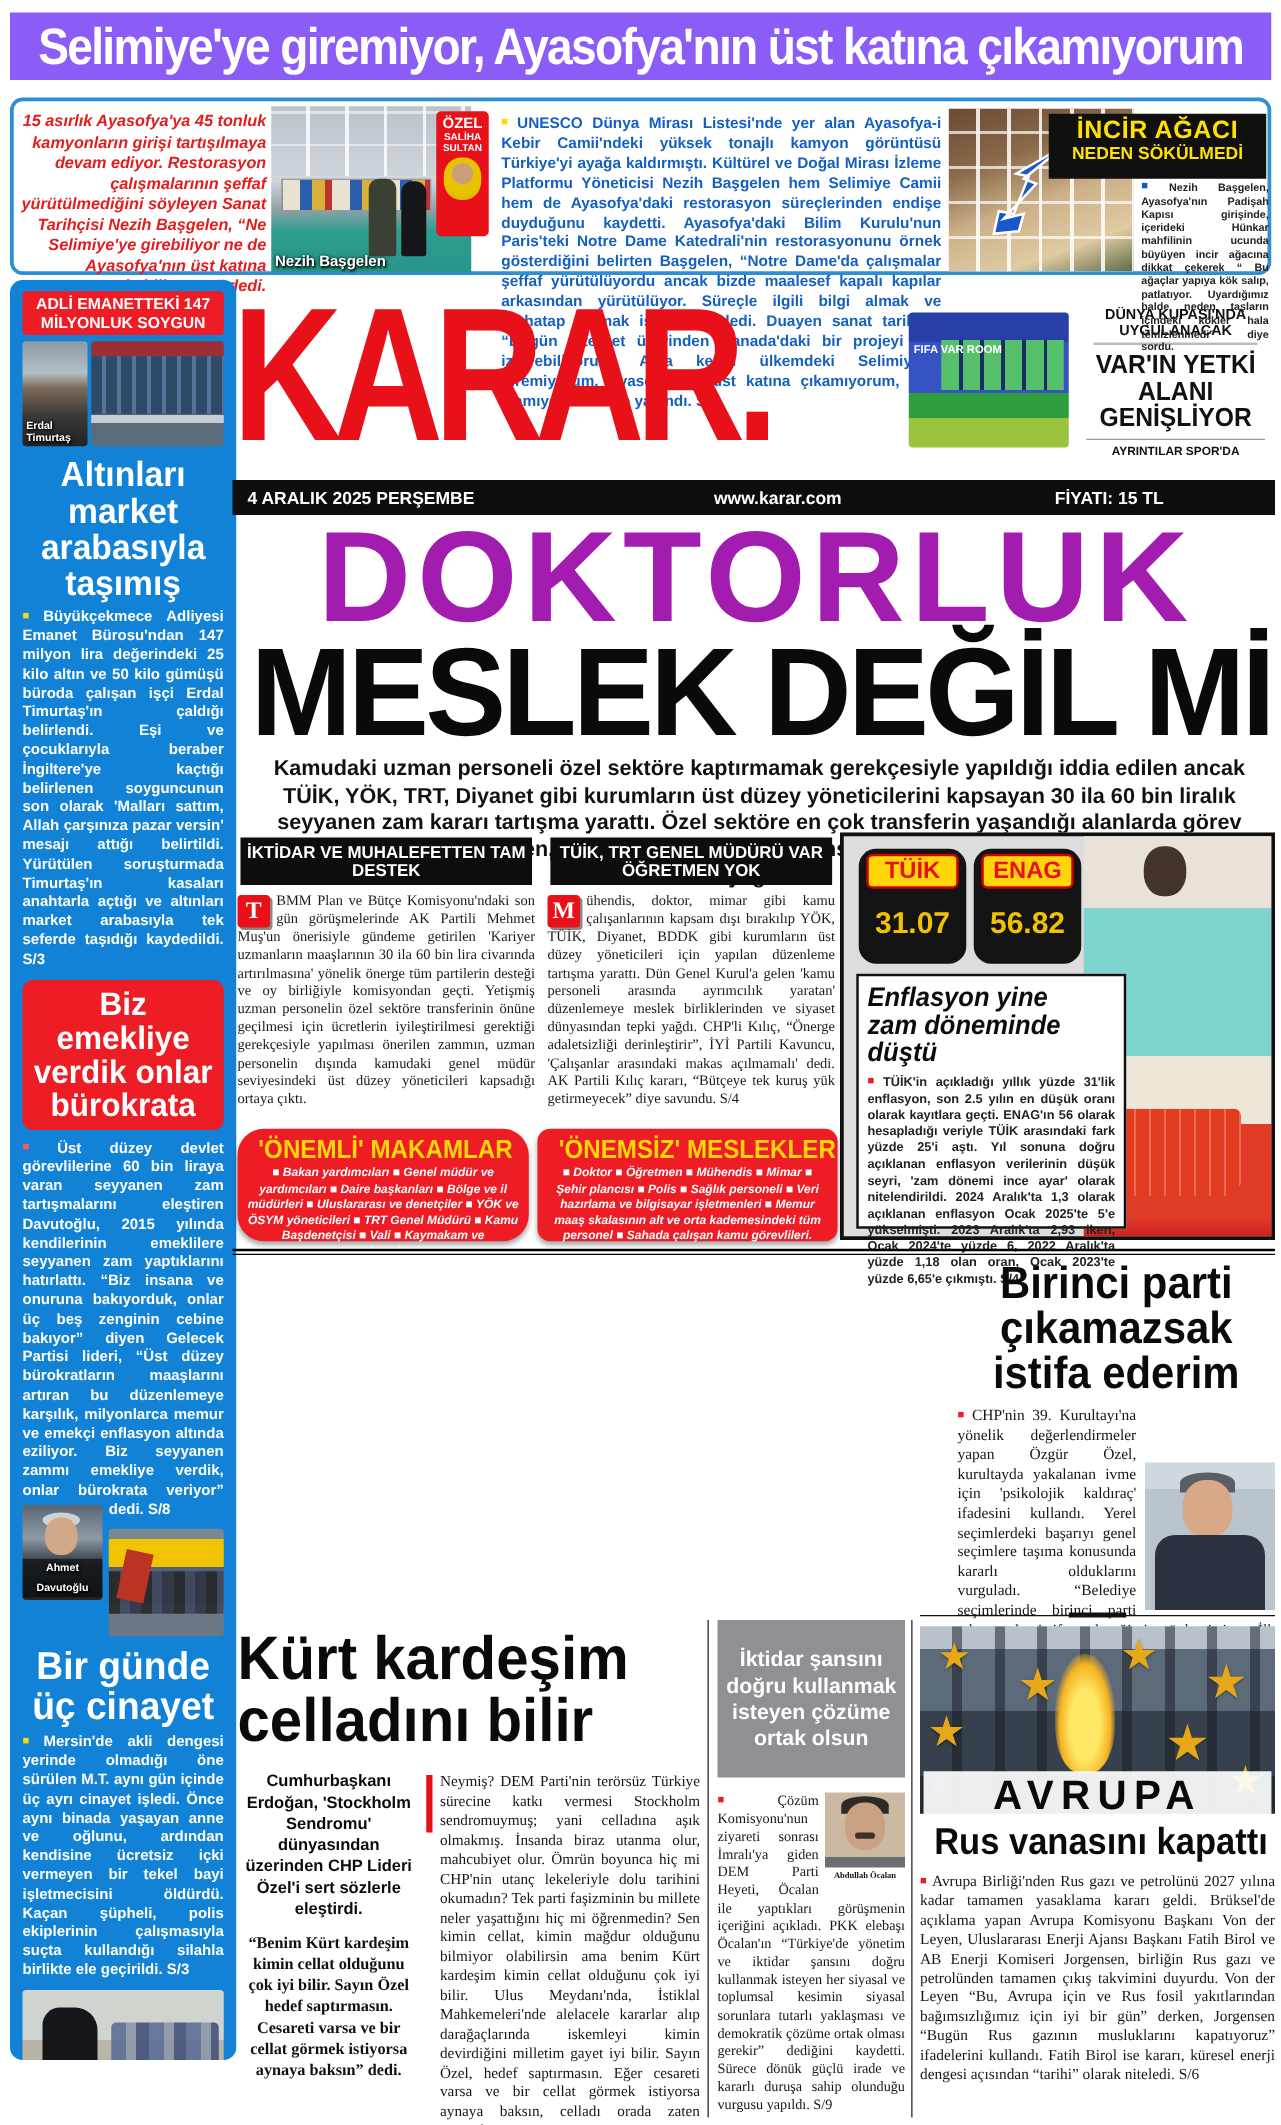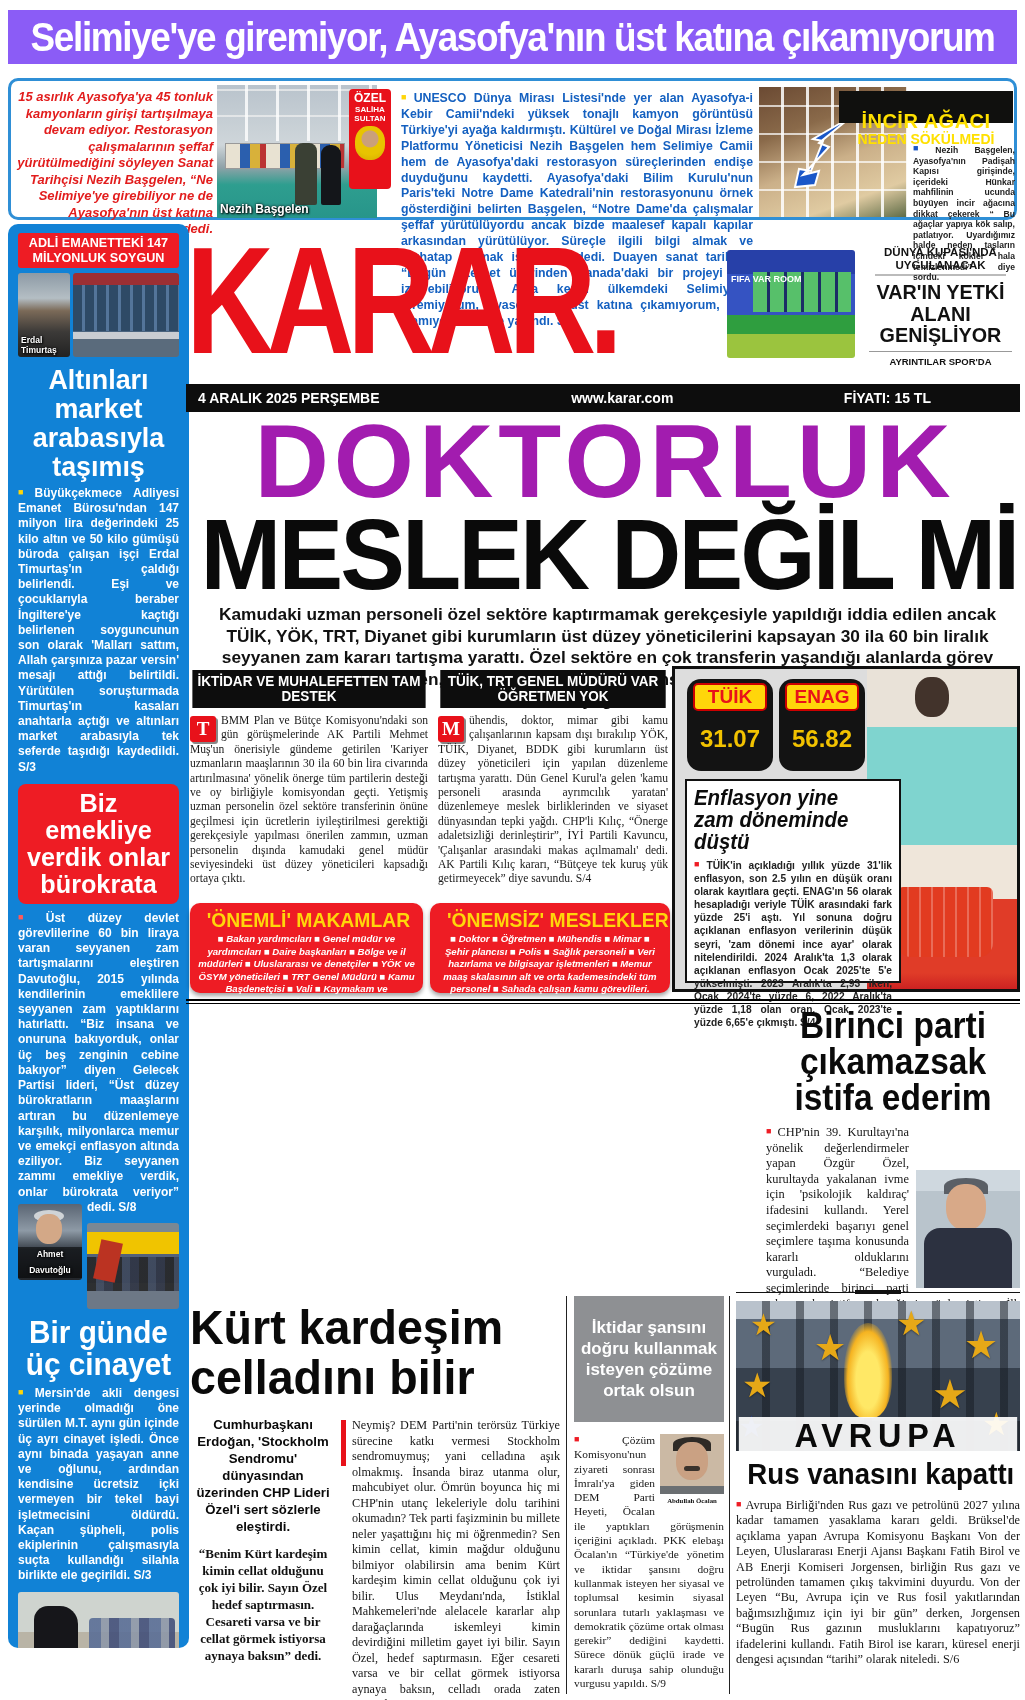--- a/index.html
+++ b/index.html
@@ -35,22 +35,22 @@
   .ozel-badge .l2 { font-size:8px; line-height:9px; }
   .ozel-badge .face { width:30px; height:34px; margin:3px auto 0; border-radius:45%;
     background:radial-gradient(circle at 50% 38%, #caa07a 0 8px, #e8c400 9px 60%, #d4a900 100%); }
   #strip-body { position:absolute; left:390px; top:9px; width:352px; height:126px; color:#1460c0;
     font-weight:700; font-size:12.3px; line-height:15.9px; text-align:justify; }
   .ph-incir { position:absolute; left:748px; top:6px; width:148px; height:130px;
     background:linear-gradient(160deg,#6b4a33 0%,#8a6a4a 30%,#cbb089 55%,#e0cba2 80%,#5d6b46 100%); }
   .ph-incir .grid { position:absolute; inset:0;
     background:repeating-linear-gradient(90deg,transparent 0 22px,rgba(255,255,255,.85) 22px 25px),
                repeating-linear-gradient(0deg,transparent 0 26px,rgba(255,255,255,.7) 26px 28px); }
-  .incir-box { position:absolute; left:828px; top:10px; width:174px; height:32px; background:#10100e; z-index:4;
-    text-align:center; font-weight:900; padding-top:20px; }
+  .incir-box { position:absolute; left:828px; top:10px; width:174px; height:52px; background:#10100e; z-index:4;
+    text-align:center; font-weight:900; padding-top:3px; }
   .incir-box .a { color:#ffe000; font-size:20px; line-height:21px; letter-spacing:.5px; }
   .incir-box .b { color:#ffe000; font-size:14px; line-height:15px; }
   #incir-body { position:absolute; left:902px; top:62px; width:102px; height:76px; color:#222;
     font-weight:600; font-size:8.6px; line-height:10.6px; text-align:justify; z-index:4; }
 
   
   #rail { left:8px; top:224px; width:181px; height:1424px; background:#1182d6; border-radius:10px; padding:9px 10px; overflow:hidden; }
   .adli { background:#ee1c24; color:#fff; font-weight:800; font-size:12.6px; line-height:14.5px; text-align:center;
     border-radius:3px; padding:3px 2px; }
   .erdal-row { display:flex; gap:3px; margin-top:5px; height:84px; }
@@ -114,21 +114,21 @@
   .colhead { background:#0d0d0d; color:#fff; font-weight:800; font-size:13.8px; text-align:center;
     padding:4px 0; transform:scaleX(.98); }
   .dropcap { float:left; width:26px; height:26px; background:#e8111a; color:#fff; font-weight:900;
     font-size:19px; text-align:center; line-height:26px; margin:2px 5px 0 0; border-radius:3px; box-shadow:2px 2px 0 #888; }
   .colbody { font-family:"Liberation Serif", serif; font-size:11.6px; line-height:14.4px; color:#1a1a1a; text-align:justify; margin-top:6px; }
   #col1 { left:190px; top:670px; width:238px; }
   #col2 { left:438px; top:670px; width:230px; }
 
   
   .jobbox { background:#ee1c24; border-radius:10px; padding:5px 8px 6px; box-shadow:0 3px 4px rgba(0,0,0,.35); }
-  #jobbox1 { left:190px; top:903px; width:233px; height:90px; }
+  #jobbox1 { left:190px; top:903px; width:233px; height:90px;border-radius:21px; }
   #jobbox2 { left:430px; top:903px; width:240px; height:90px; }
   .jobtitle { color:#ffd60a; font-weight:900; font-size:21px; line-height:23px; text-align:center; transform:scaleX(.92); white-space:nowrap; }
   .jobitems { color:#fff; font-weight:700; font-style:italic; font-size:9.6px; line-height:12.6px; text-align:center; margin-top:2px; }
 
   
   #infl { left:672px; top:666px; width:348px; height:326px; border:3px solid #101010; background:#ddd; }
   .ph-market { position:absolute; right:0; top:0; width:150px; height:100%;
     background:linear-gradient(180deg,#e9e2d8 0 18%,#7fd4cf 18% 55%,#efe6da 55% 72%,#e03c28 72% 95%,#c22 100%); }
   .ph-market .head { position:absolute; left:48px; top:8px; width:34px; height:40px; border-radius:45%; background:#42332b; }
   .ph-market .basket { position:absolute; left:30px; top:218px; width:96px; height:70px; background:#e23b20;

